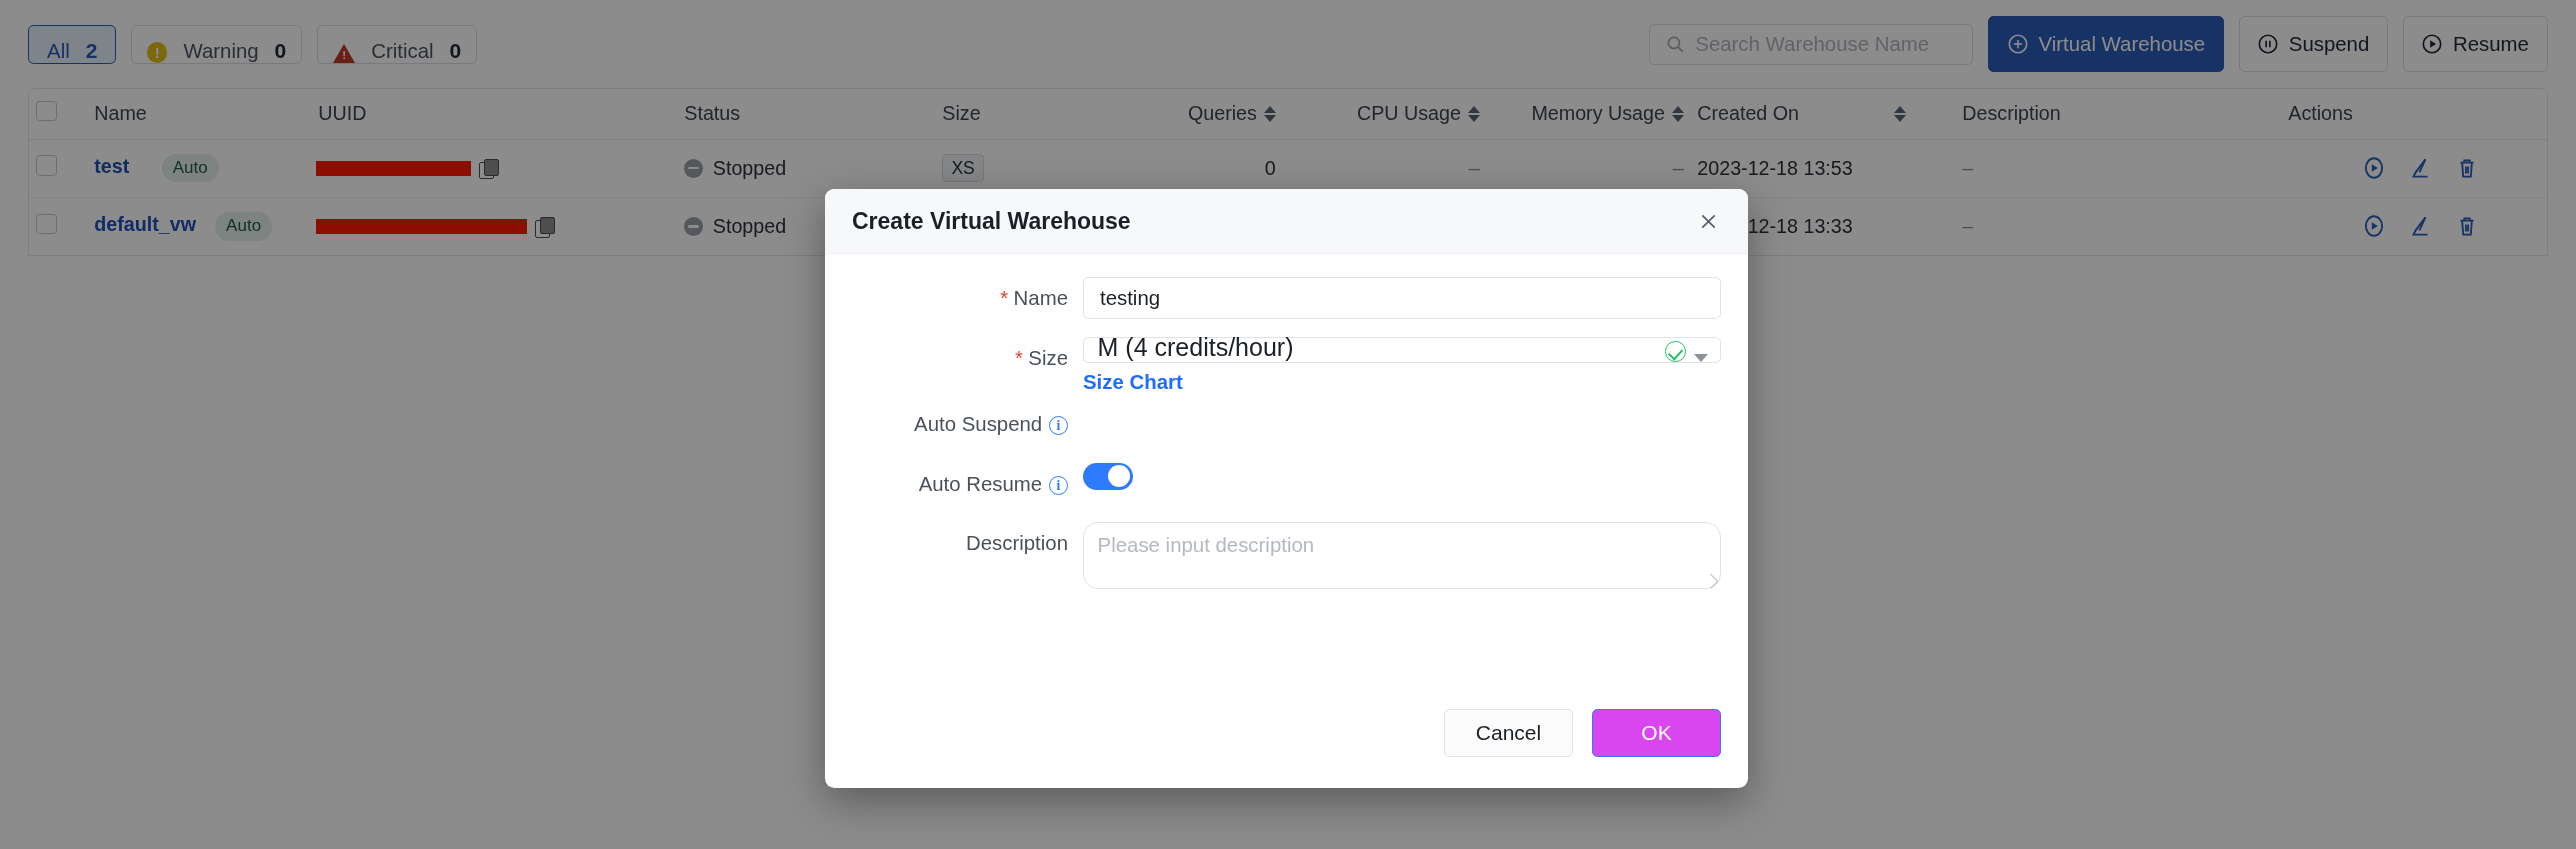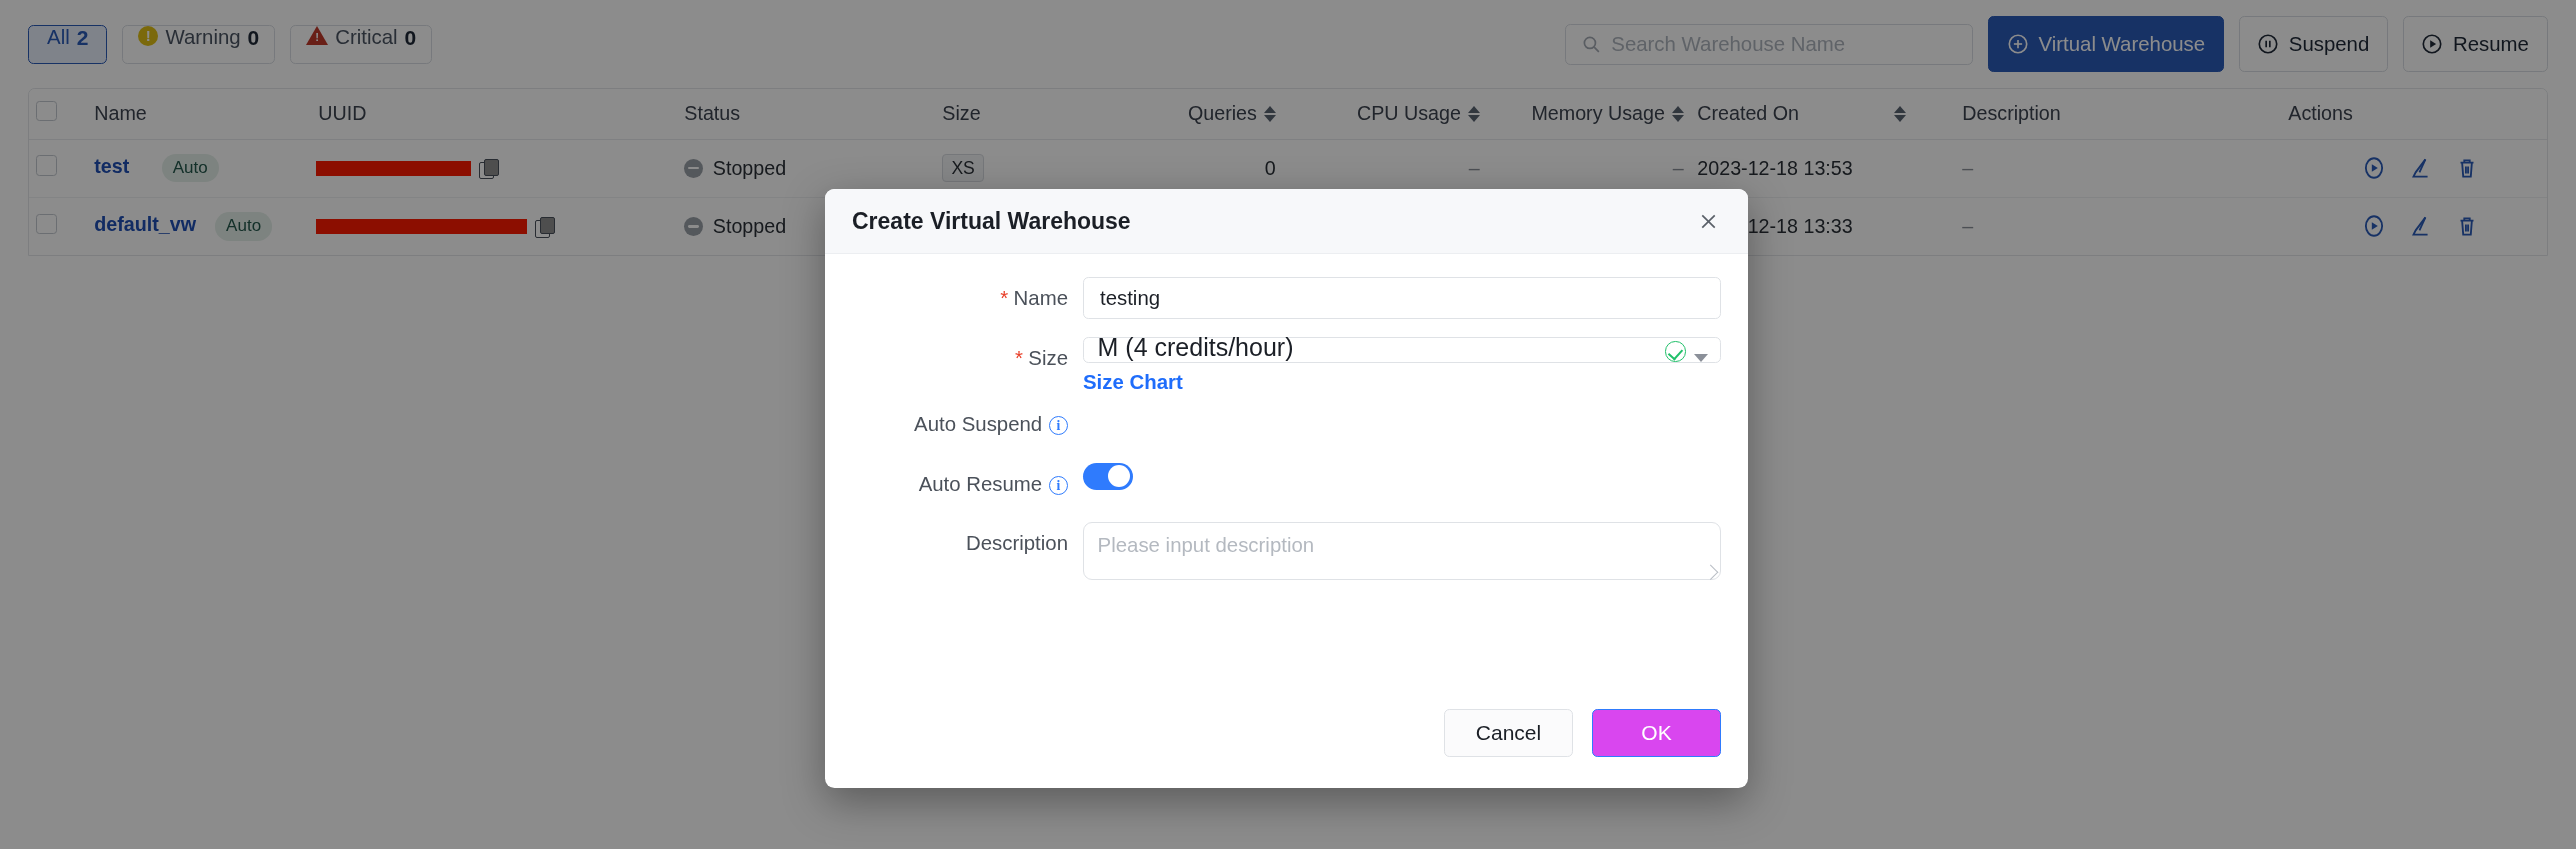--- a/index.html
+++ b/index.html
@@ -30,21 +30,21 @@
     display: flex;
     align-items: center;
   }
   .filter-group { display: flex; align-items: center; gap: 15px; margin-left: 12.2px; }
 
   .chip {
     height: 39px;
     border: 0.7px solid #d9dde3;
     border-radius: 5.4px;
     background: #ffffff;
-    display: flex; align-items: flex-start; gap: 7px;
+    display: flex; align-items: flex-end; gap: 16px;
     padding: 0 15px;
     font-size: 20.4px;
     color: #4b5563;
     cursor: pointer;
     white-space: nowrap;
   }
   .chip .cnt { font-weight: 700; color: #1f2937; font-size: 21px; }
   .chip.active {
     border: 1.4px solid #2a5bb8;
     background: #e8eefb;
@@ -73,21 +73,21 @@
     content: "!";
     position: absolute; left: -2px; top: 5.4px;
     color: #fff; font-size: 11.5px; font-weight: 700;
   }
 
   .toolbar-right {
     position: absolute; right: 12.2px; top: 50%; transform: translateY(-50%);
     display: flex; align-items: center; gap: 15px;
   }
   .search-box {
-    width: 408px; height: 41px;
+    width: 324px; height: 41px;
     border: 0.7px solid #d9dde3; border-radius: 5.4px;
     background: #fff;
     display: flex; align-items: center; gap: 9.5px;
     padding: 0 15px;
   }
   .search-box .placeholder { font-size: 20.4px; color: #aeb4bd; }
 
   .btn {
     height: 56px; border: 0.7px solid #d9dde3; border-radius: 5.4px;
     background: #fff; color: #1f2937;
@@ -305,22 +305,22 @@
   }
   .toggle .knob {
     position: absolute; top: 2.7px; right: 2.7px;
     width: 22px; height: 22px; border-radius: 50%;
     background: #fff;
   }
 
   .select.sm { width: 529px; }
 
   .textarea {
-    width: 100%; height: 58px;
-    border: 0.7px solid #dfe2e6; border-radius: 9px;
+    width: 100%; height: 67px;
+    border: 0.7px solid #dfe2e6; border-radius: 15px;
     background: #fff;
     padding: 11px 13.6px;
     font-size: 20.4px; color: #b4b9c0;
     position: relative;
   }
   .textarea::after {
     content: ""; position: absolute; right: 4.1px; bottom: 4.1px;
     width: 9.5px; height: 9.5px;
     border-right: 1.4px solid #b9bec5; border-bottom: 1.4px solid #b9bec5;
     transform: rotate(-45deg) translate(-1.4px, 1.4px);

